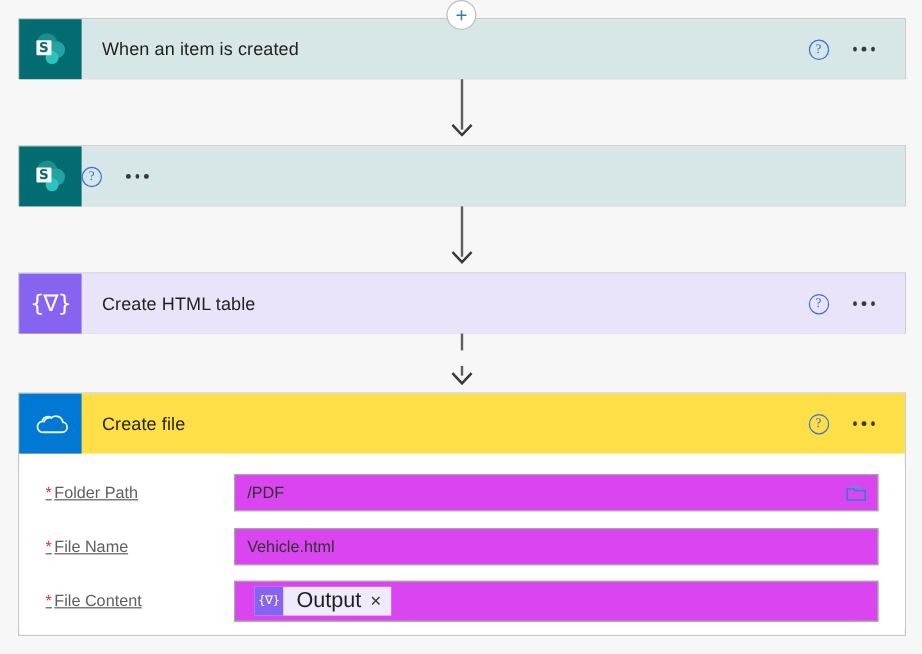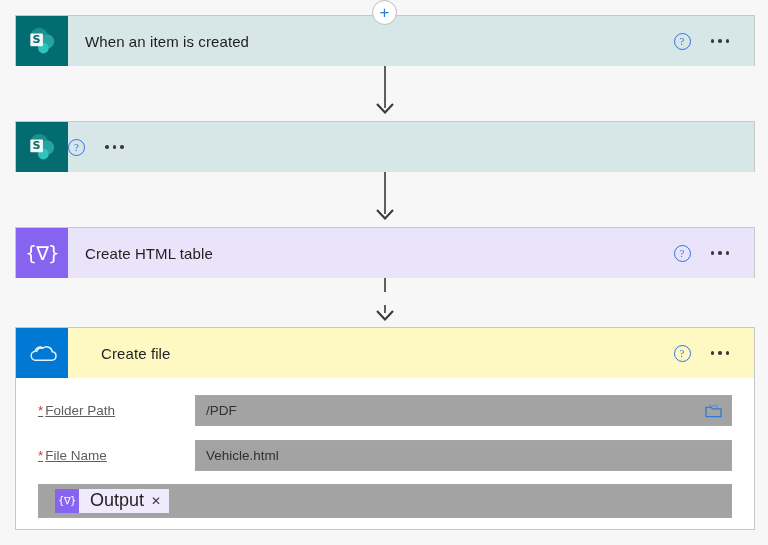--- a/index.html
+++ b/index.html
@@ -36,21 +36,21 @@
   }
   .card-header {
     position: relative;
     height: 50px;
     display: flex;
     align-items: center;
     box-sizing: border-box;
   }
   .card-header.teal   { background: #d7e6e6; }
   .card-header.purple { background: #eae4fb; }
-  .card-header.blue   { background: #fef9c3; gap: 16px; }
+  .card-header.blue   { background: #fde047; }
 
   .card-icon {
     width: 52px;
     height: 50px;
     flex: 0 0 52px;
     display: flex;
     align-items: center;
     justify-content: center;
   }
   .card-icon.sp    { background: #036c70; }
@@ -157,21 +157,21 @@
     white-space: nowrap;
     text-decoration: underline;
   }
   .req-star { color: #d13438; margin-right: 2px; }
 
   .field-input {
     position: relative;
     flex: 1 1 auto;
     height: 31px;
     border: 1px solid #a6a6a6;
-    background: #a3a3a3;
+    background: #d946ef;
     box-sizing: border-box;
     display: flex;
     align-items: center;
     padding: 0 10px;
     font-size: 13.5px;
     color: #323130;
   }
   .field-input.tall { height: 34px; }
 
   .folder-icon {
@@ -331,20 +331,21 @@
       </div>
 
       <div class="field-row">
         <div class="field-label"><span class="req-star">*</span><span>File Name</span></div>
         <div class="field-input" title="File Name">
           <span>Vehicle.html</span>
         </div>
       </div>
 
       <div class="field-row">
+        <div class="field-label"><span class="req-star">*</span><span>File Content</span></div>
         <div class="field-input tall" title="File Content">
           <span class="token">
             <span class="token-icon">{∇}</span>
             <span class="token-label">Output</span>
             <span class="token-x">✕</span>
           </span>
         </div>
       </div>
 
     </div>

